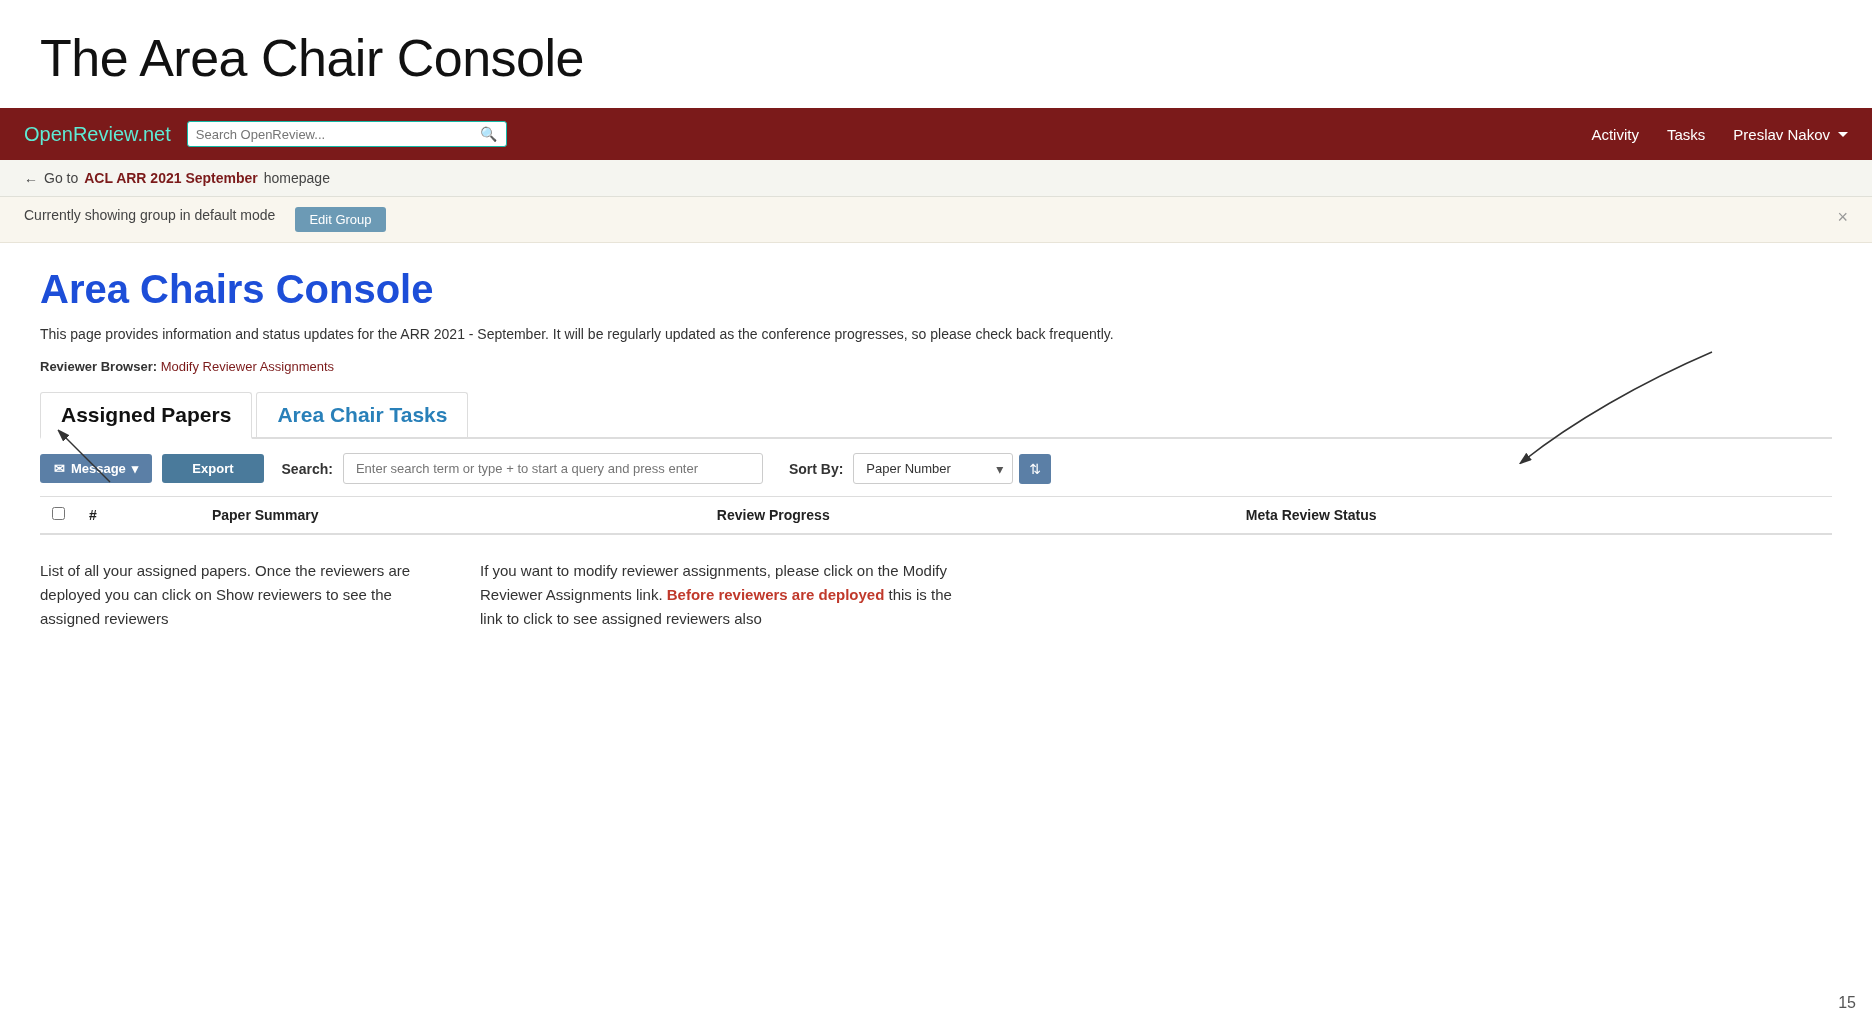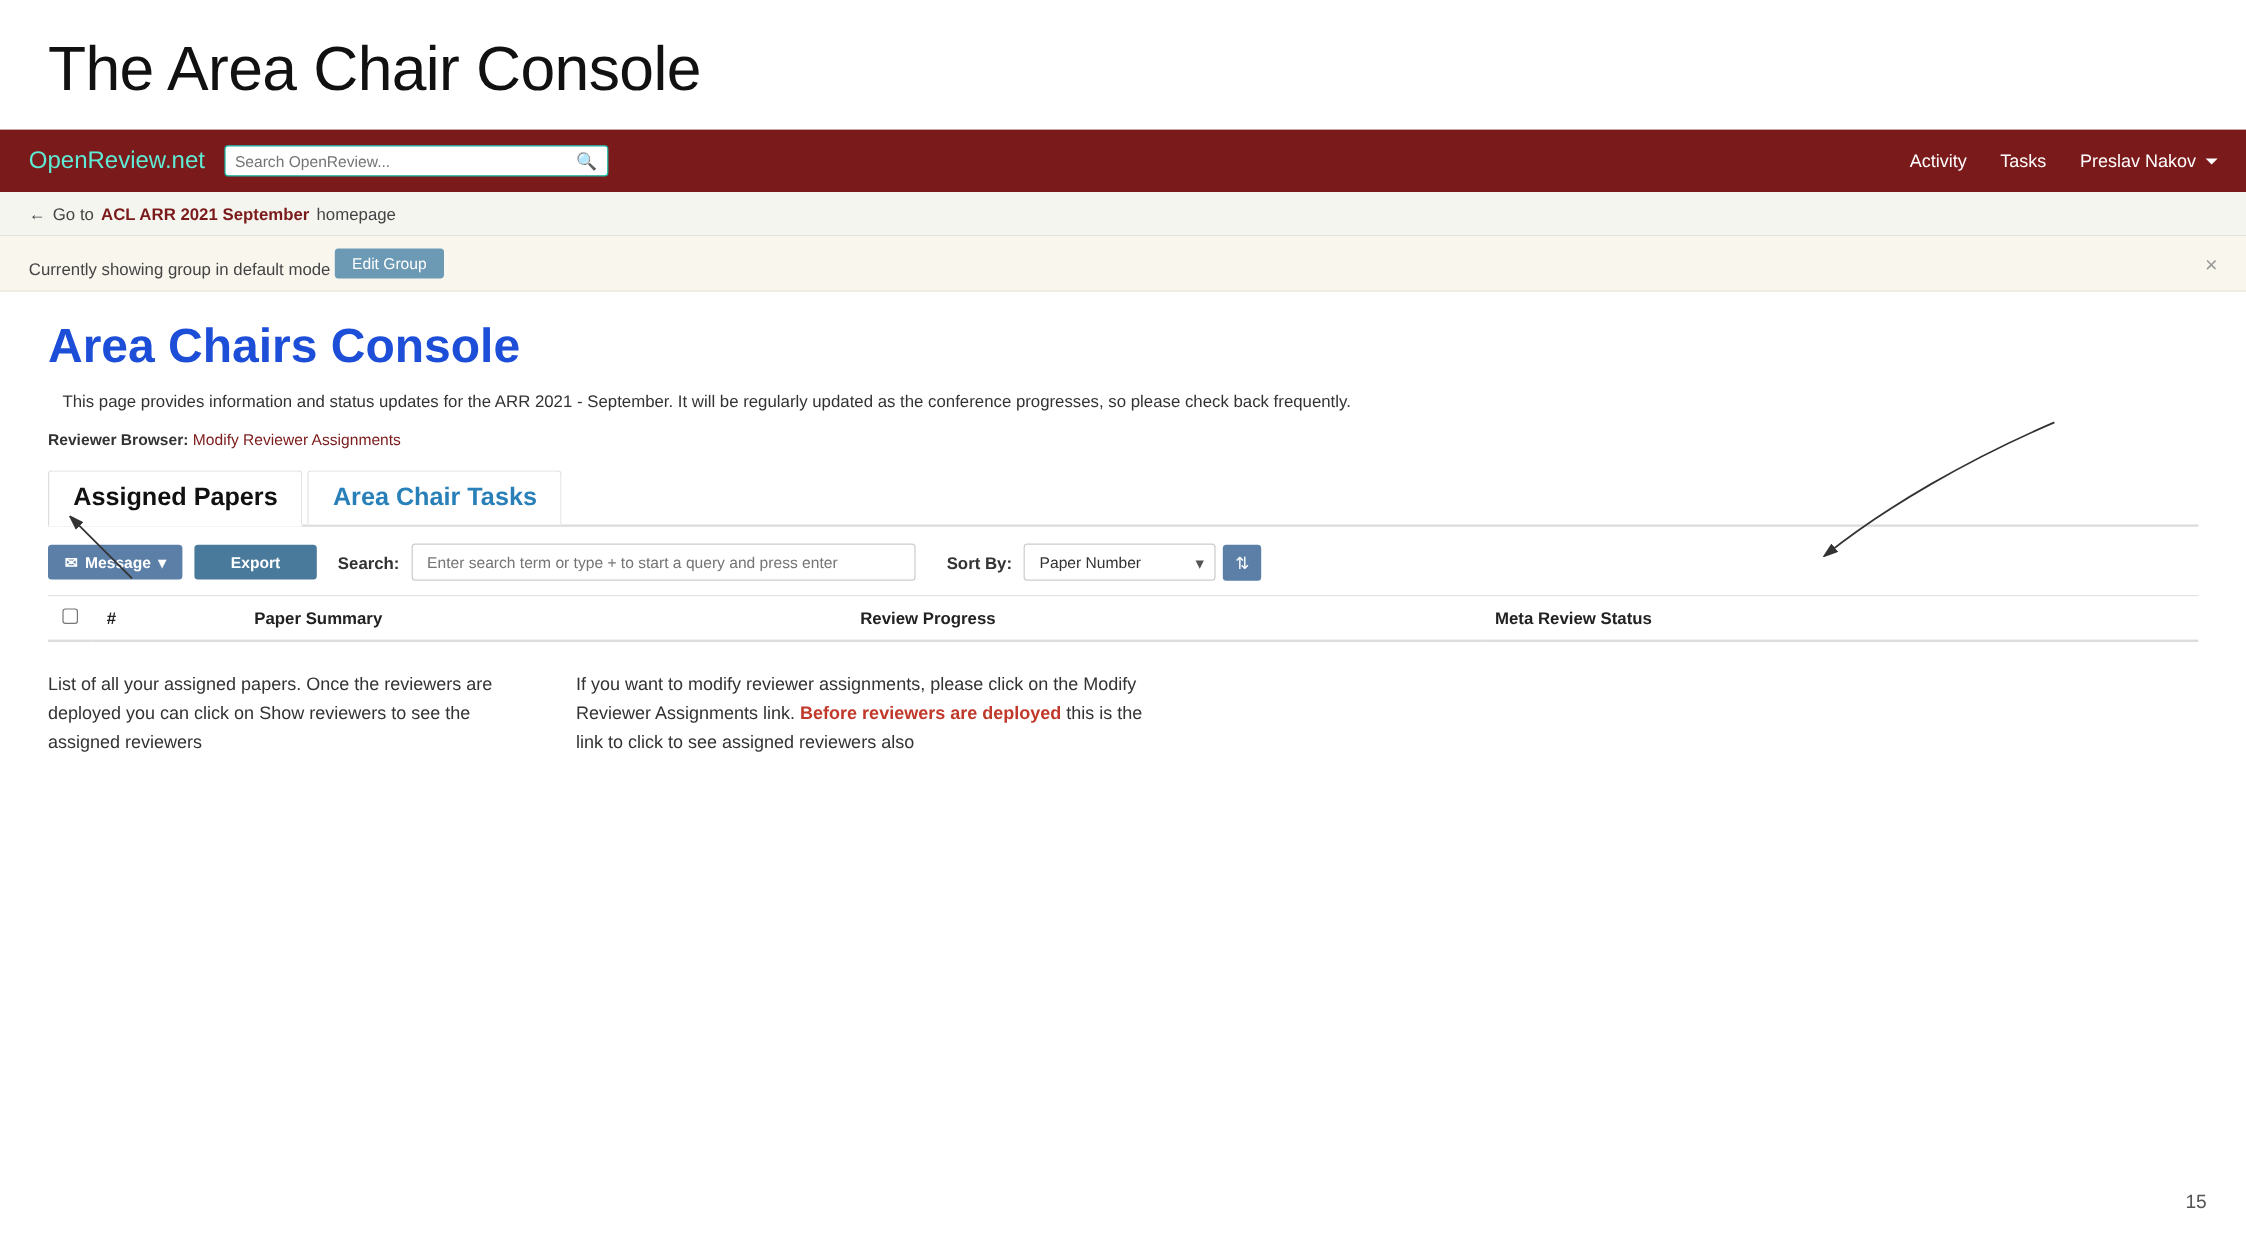--- a/index.html
+++ b/index.html
@@ -96,22 +96,22 @@
       cursor: pointer;
     }
     .breadcrumb-text { color: #444; }
 
     
     .info-bar {
       background: #f9f6ee;
       border-bottom: 1px solid #e8e4d8;
       padding: 10px 24px;
       display: flex;
-      align-items: flex-end;
-      gap: 4px;
+      align-items: flex-start;
+      gap: 20px;
       font-size: 14px;
       color: #666;
     }
     .edit-group-btn {
       background: #6c9ab5;
       color: #fff;
       border: none;
       border-radius: 3px;
       padding: 5px 14px;
       font-size: 13px;
@@ -135,21 +135,20 @@
       font-weight: 700;
       color: #1d4ed8;
       margin-bottom: 12px;
     }
 
     .console-description {
       font-size: 14px;
       color: #333;
       margin-bottom: 14px;
       line-height: 1.5;
-      margin-left: 12px;
     }
 
     .reviewer-browser-line {
       font-size: 13px;
       color: #333;
       margin-bottom: 18px;
     }
     .reviewer-browser-line strong { font-weight: 700; }
     .reviewer-browser-link {
       color: #7b1a1a;
@@ -330,21 +329,21 @@
     }
     .annotation-right .red-text {
       color: #c0392b;
       font-weight: 700;
     }
 
     
     .page-number {
       position: fixed;
       bottom: 20px;
-      right: 33px;
+      right: 16px;
       font-size: 16px;
       color: #555;
     }
 
     
     .caret {
       display: inline-block;
       border-left: 5px solid transparent;
       border-right: 5px solid transparent;
       border-top: 5px solid #fff;

